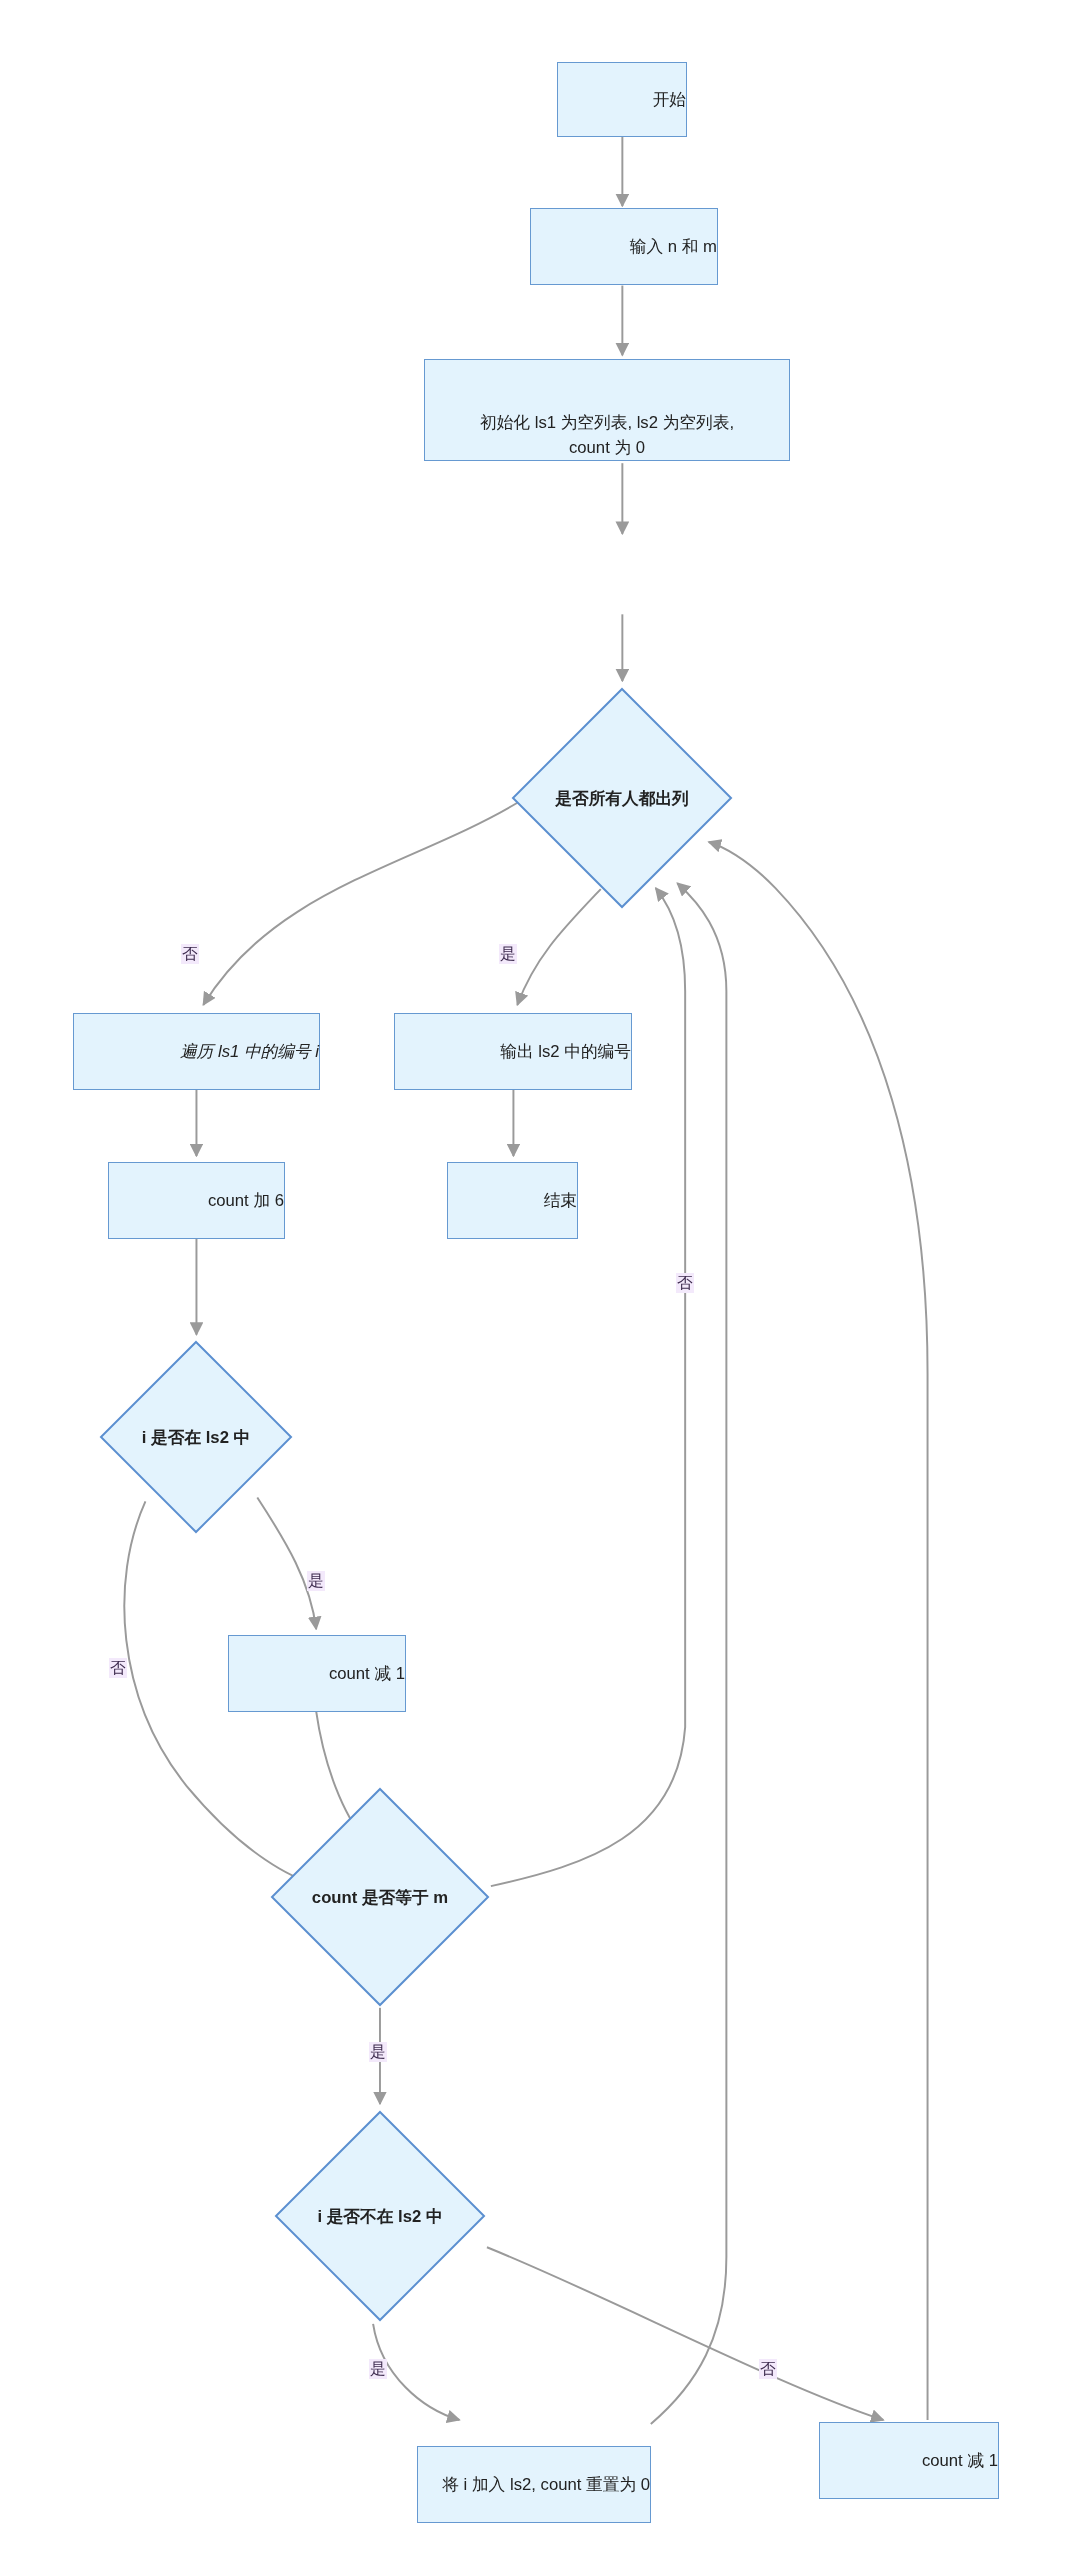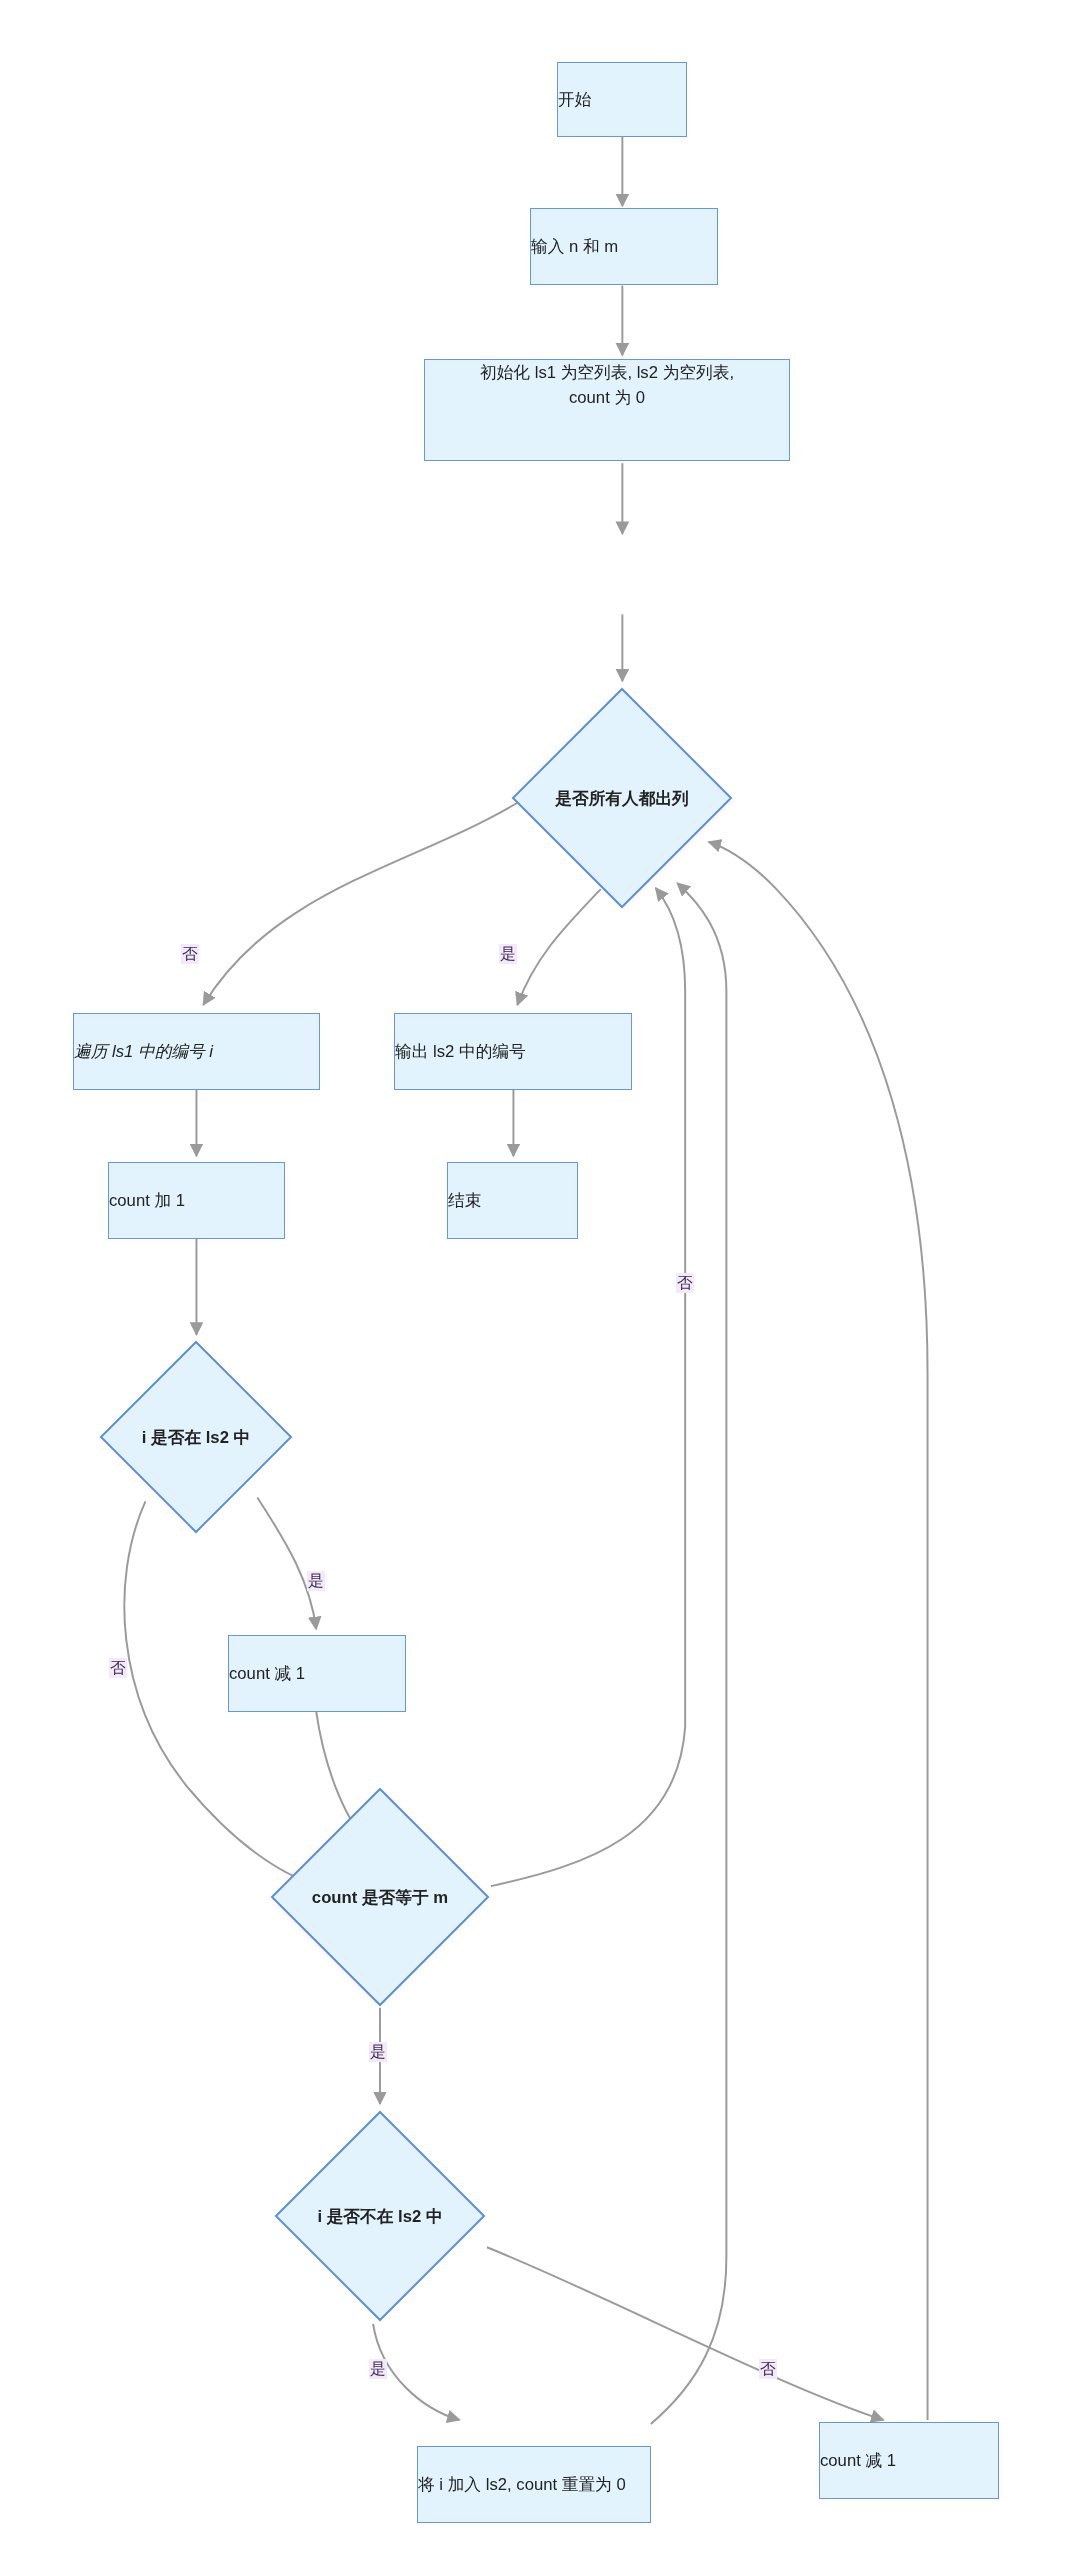--- a/index.html
+++ b/index.html
@@ -27,21 +27,21 @@
   .edge-path {
     fill: none;
     stroke: #9a9a9a;
     stroke-width: 2;
   }
   .node {
     position: absolute;
     box-sizing: border-box;
     display: flex;
     align-items: center;
-    justify-content: flex-start;
+    justify-content: flex-end;
     text-align: center;
     color: #222222;
     font-size: 16.7px;
     line-height: 1.5;
   }
   .node-rect {
     background: #e3f3fd;
     border: 1.6px solid #6699d1;
   }
   .node-diamond-wrap {
@@ -146,21 +146,21 @@
 
   <div class="node node-rect" style="left:73px; top:1013px; width:247px; height:77px;font-style:italic;">
     <span>遍历 ls1 中的编号 i</span>
   </div>
 
   <div class="node node-rect" style="left:394px; top:1013px; width:238px; height:77px;">
     <span>输出 ls2 中的编号</span>
   </div>
 
   <div class="node node-rect" style="left:108px; top:1162px; width:177px; height:77px;">
-    <span>count 加 1</span>
+    <span>count 加 6</span>
   </div>
 
   <div class="node node-rect" style="left:447px; top:1162px; width:131px; height:77px;font-family:Liberation Serif, serif;">
     <span>结束</span>
   </div>
 
   <div class="node-diamond-wrap" style="left:99px; top:1340px; width:194px; height:194px;">
     <svg class="diamond-shape" viewBox="0 0 198 198" preserveAspectRatio="none">
       <polygon points="99,2 196,99 99,196 2,99" fill="#e3f3fd" stroke="#5b8fd0" stroke-width="2"></polygon>
     </svg>

